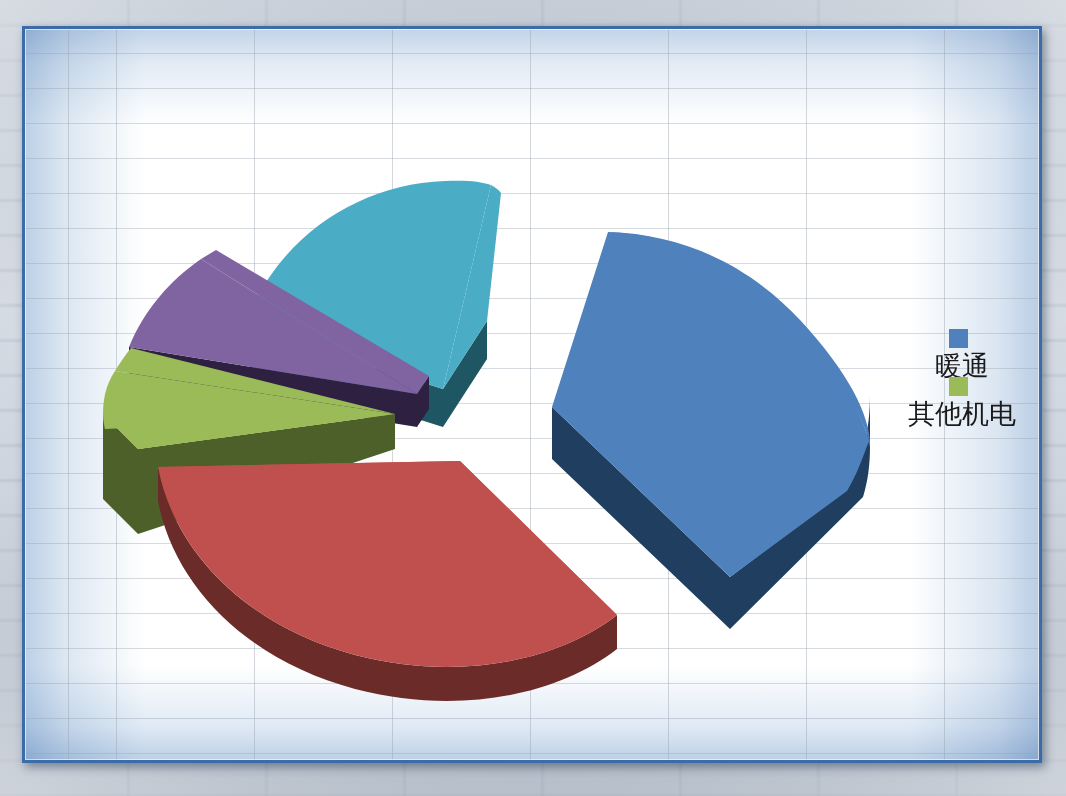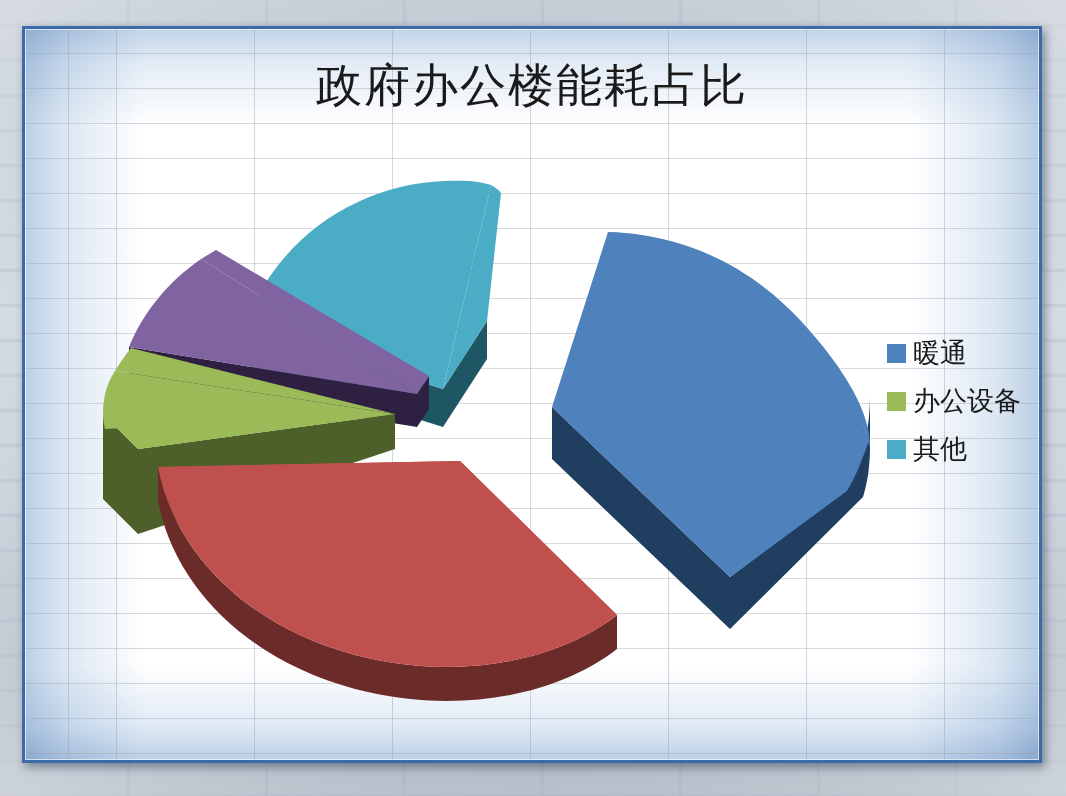--- a/index.html
+++ b/index.html
@@ -116,20 +116,21 @@
   #chart-legend {
     position: absolute;
     left: 862px;
     top: 300px;
     width: 150px;
   }
   .legend-item {
     display: flex;
     align-items: center;
     height: 48px;
+    flex-direction: column;
   }
   .legend-swatch {
     width: 19px;
     height: 19px;
     flex: 0 0 19px;
     margin-right: 7px;
   }
   .legend-label {
     font-size: 27px;
     color: #1a1a1a;
@@ -143,21 +144,20 @@
 
 <div id="slide-backdrop">
   <div id="backdrop-grid"></div>
   <div id="backdrop-vignette"></div>
 
   <div id="slide-frame">
     <div id="slide-bg-gradient"></div>
     <div id="slide-grid"></div>
     <div id="slide-inner-glow"></div>
 
-    <div id="chart-title">政府办公楼能耗占比</div>
 
     <div id="pie-area">
       <svg id="pie-svg" width="1020" height="737" viewBox="0 0 1020 737">
 
         <g>
           <path fill="#1E5663" d="M 220 298 L 220 336
                    L 418 398 L 418 360 Z"></path>
           <path fill="#1E5663" d="M 418 360 L 418 398
                    L 462 330 L 462 292 Z"></path>
           <path fill="#4BACC6" d="M 418 360
@@ -243,22 +243,18 @@
       </svg>
     </div>
 
     <div id="chart-legend">
       <div class="legend-item">
         <span class="legend-swatch" style="background:#4F81BD"></span>
         <span class="legend-label">暖通</span>
       </div>
       <div class="legend-item">
         <span class="legend-swatch" style="background:#9BBB59"></span>
-        <span class="legend-label">办公设备</span>
-      </div>
-      <div class="legend-item">
-        <span class="legend-swatch" style="background:#4BACC6"></span>
-        <span class="legend-label">其他</span>
+        <span class="legend-label">其他机电</span>
       </div>
     </div>
 
   </div>
 </div>
 
 </body></html>

